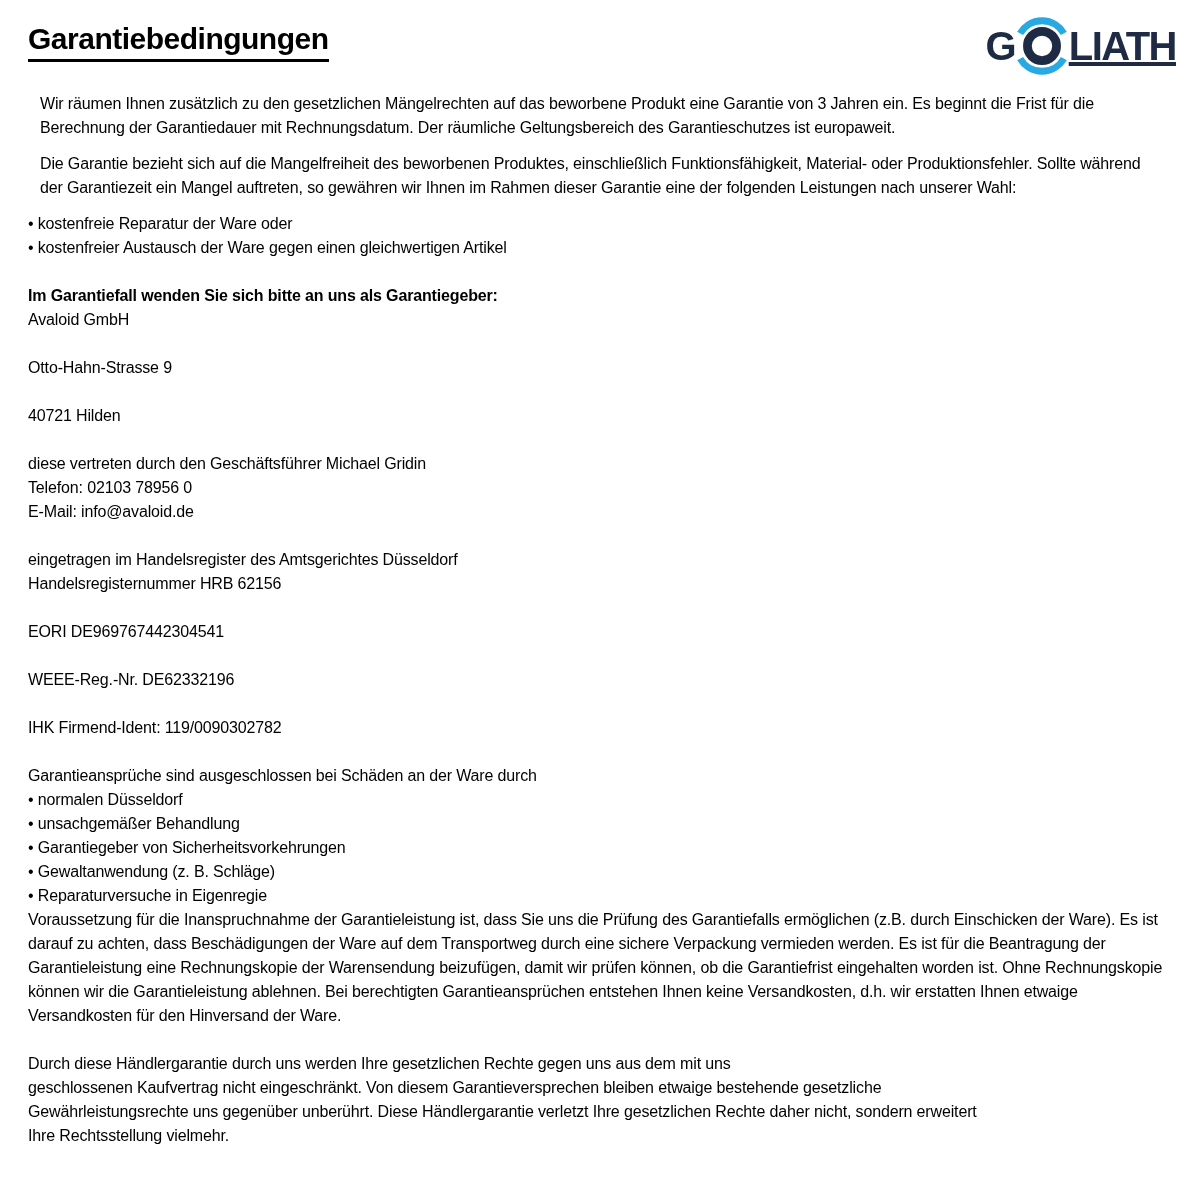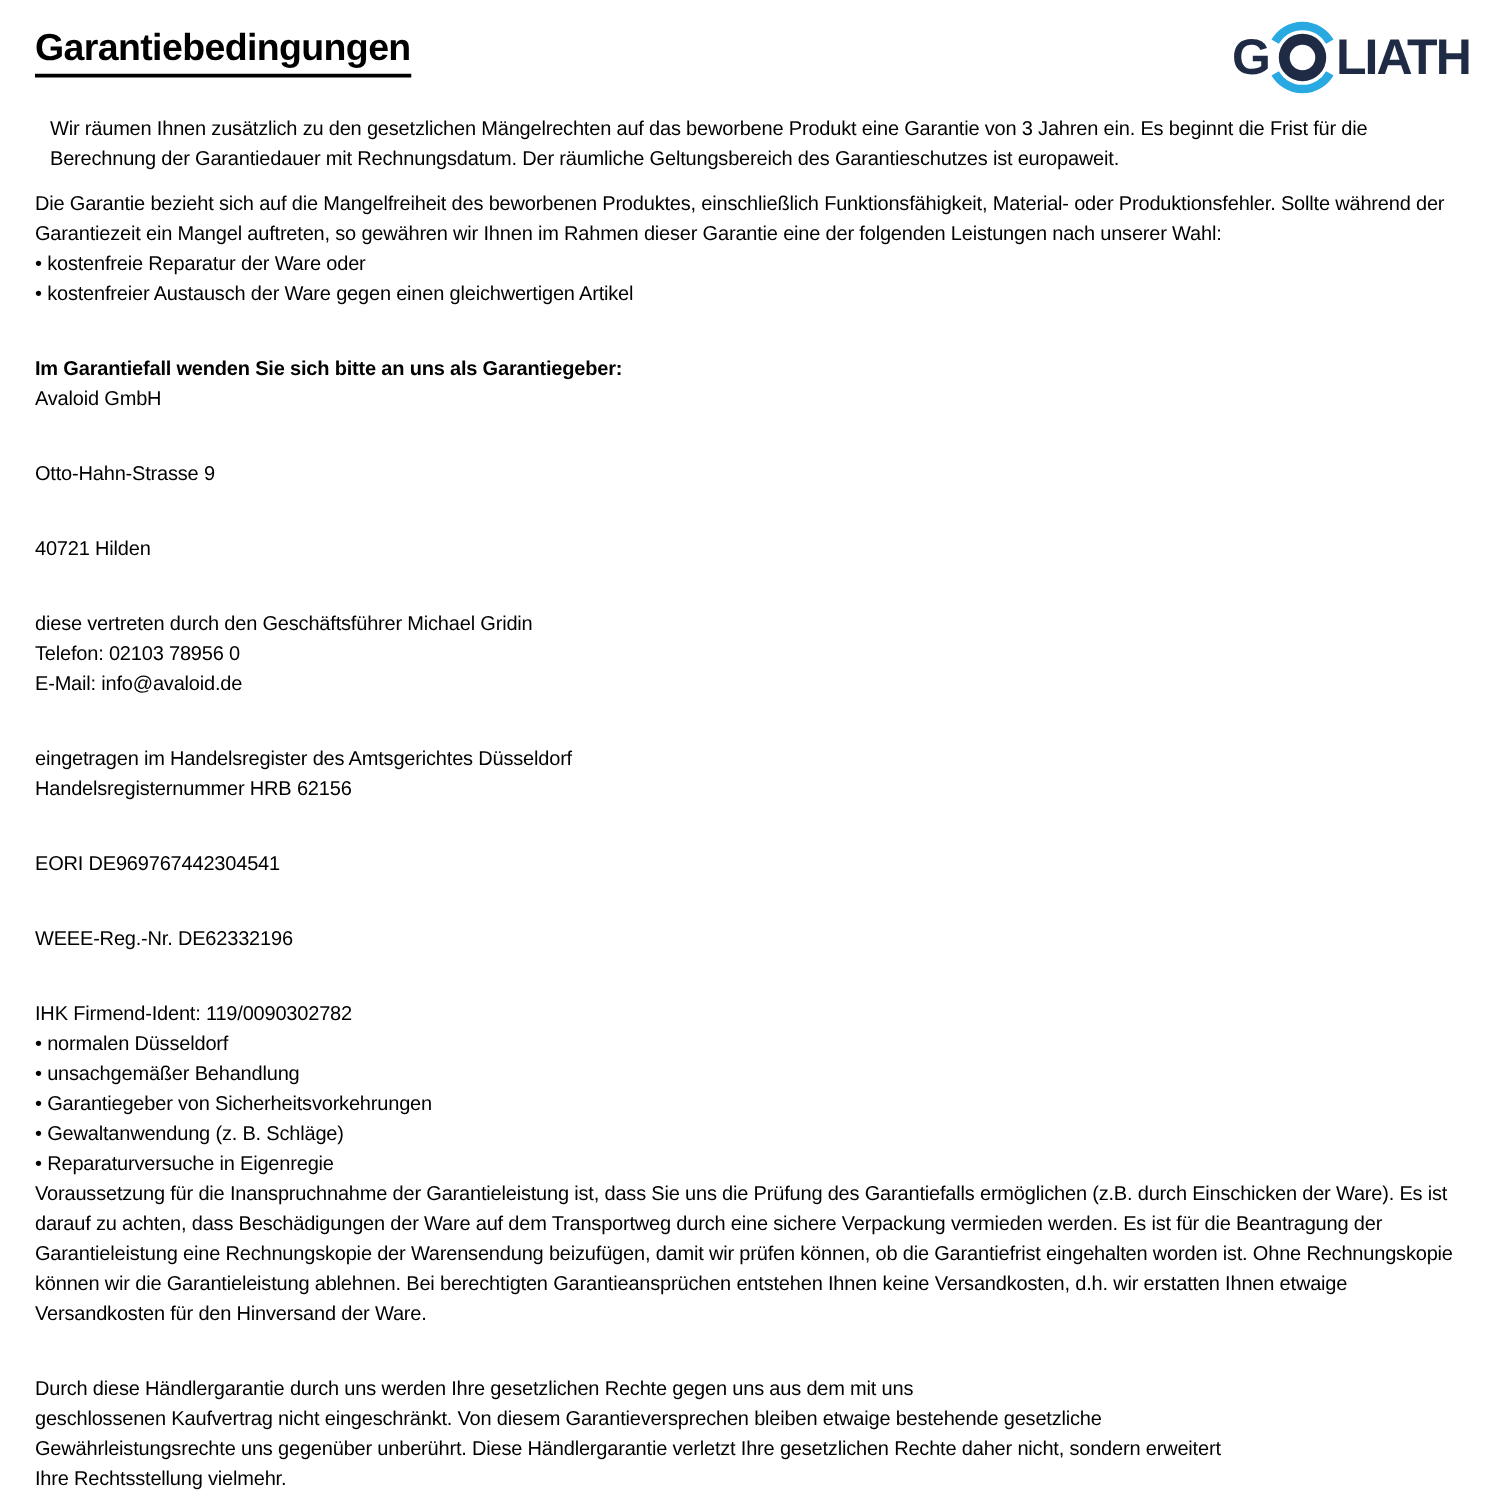--- a/index.html
+++ b/index.html
@@ -36,32 +36,32 @@
     height: 72px;
   }
   .logo-txt {
     font-size: 40px;
     font-weight: bold;
     letter-spacing: -2px;
     color: #1f2b45;
     line-height: 72px;
   }
   .logo-txt.g { margin-right: -1px; }
-  .logo-txt.liath { margin-left: -1px; letter-spacing: -1.5px; }
+  .logo-txt.liath { margin-left: -1px; letter-spacing: -1.5px; text-decoration: underline; }
   .logo-o { display: block; }
   
   .body-text {
     margin-top: 30px;
     font-size: 16px;
     line-height: 24px;
     letter-spacing: -0.15px;
   }
   .para { max-width: 1144px; }
   .line { white-space: nowrap; }
-  .gap { margin-top: 36px; }
+  .gap { margin-top: 24px; }
   .bold { font-weight: bold; }
 </style>
 </head>
 <body>
 
 <div class="page">
 
   <header>
     <h1 class="doc-title">Garantiebedingungen</h1>
 
@@ -73,21 +73,21 @@
         <circle cx="28" cy="37" r="15" fill="none" stroke="#1f2b45" stroke-width="9"></circle>
       </svg>
       <span class="logo-txt liath">LIATH</span>
     </div>
   </header>
 
   <main class="body-text">
 
     <p class="para" style="margin:12px">Wir räumen Ihnen zusätzlich zu den gesetzlichen Mängelrechten auf das beworbene Produkt eine Garantie von 3 Jahren ein. Es beginnt die Frist für die Berechnung der Garantiedauer mit Rechnungsdatum. Der räumliche Geltungsbereich des Garantieschutzes ist europaweit.</p>
 
-    <p class="para gap" style="margin:0">Die Garantie bezieht sich auf die Mangelfreiheit des beworbenen Produktes, einschließlich Funktionsfähigkeit, Material- oder Produktionsfehler. Sollte während der Garantiezeit ein Mangel auftreten, so gewähren wir Ihnen im Rahmen dieser Garantie eine der folgenden Leistungen nach unserer Wahl:</p>
+    <p class="para gap" style="margin:12px">Die Garantie bezieht sich auf die Mangelfreiheit des beworbenen Produktes, einschließlich Funktionsfähigkeit, Material- oder Produktionsfehler. Sollte während der Garantiezeit ein Mangel auftreten, so gewähren wir Ihnen im Rahmen dieser Garantie eine der folgenden Leistungen nach unserer Wahl:</p>
     <div class="line">• kostenfreie Reparatur der Ware oder</div>
     <div class="line">• kostenfreier Austausch der Ware gegen einen gleichwertigen Artikel</div>
 
     <div class="line bold gap">Im Garantiefall wenden Sie sich bitte an uns als Garantiegeber:</div>
     <div class="line">Avaloid GmbH</div>
 
     <div class="line gap">Otto-Hahn-Strasse 9</div>
 
     <div class="line gap">40721 Hilden</div>
 
@@ -97,20 +97,21 @@
 
     <div class="line gap">eingetragen im Handelsregister des Amtsgerichtes Düsseldorf</div>
     <div class="line">Handelsregisternummer HRB 62156</div>
 
     <div class="line gap">EORI DE969767442304541</div>
 
     <div class="line gap">WEEE-Reg.-Nr. DE62332196</div>
 
     <div class="line gap">IHK Firmend-Ident: 119/0090302782</div>
 
+    <div class="line gap">Garantieansprüche sind ausgeschlossen bei Schäden an der Ware durch</div>
     <div class="line">• normalen Düsseldorf</div>
     <div class="line">• unsachgemäßer Behandlung</div>
     <div class="line">• Garantiegeber von Sicherheitsvorkehrungen</div>
     <div class="line">• Gewaltanwendung (z. B. Schläge)</div>
     <div class="line">• Reparaturversuche in Eigenregie</div>
 
     <p class="para gap" style="margin:0">Voraussetzung für die Inanspruchnahme der Garantieleistung ist, dass Sie uns die Prüfung des Garantiefalls ermöglichen (z.B. durch Einschicken der Ware). Es ist darauf zu achten, dass Beschädigungen der Ware auf dem Transportweg durch eine sichere Verpackung vermieden werden. Es ist für die Beantragung der Garantieleistung eine Rechnungskopie der Warensendung beizufügen, damit wir prüfen können, ob die Garantiefrist eingehalten worden ist. Ohne Rechnungskopie können wir die Garantieleistung ablehnen. Bei berechtigten Garantieansprüchen entstehen Ihnen keine Versandkosten, d.h. wir erstatten Ihnen etwaige Versandkosten für den Hinversand der Ware.</p>
 
     <div class="para gap">
       <div class="line">Durch diese Händlergarantie durch uns werden Ihre gesetzlichen Rechte gegen uns aus dem mit uns</div>

